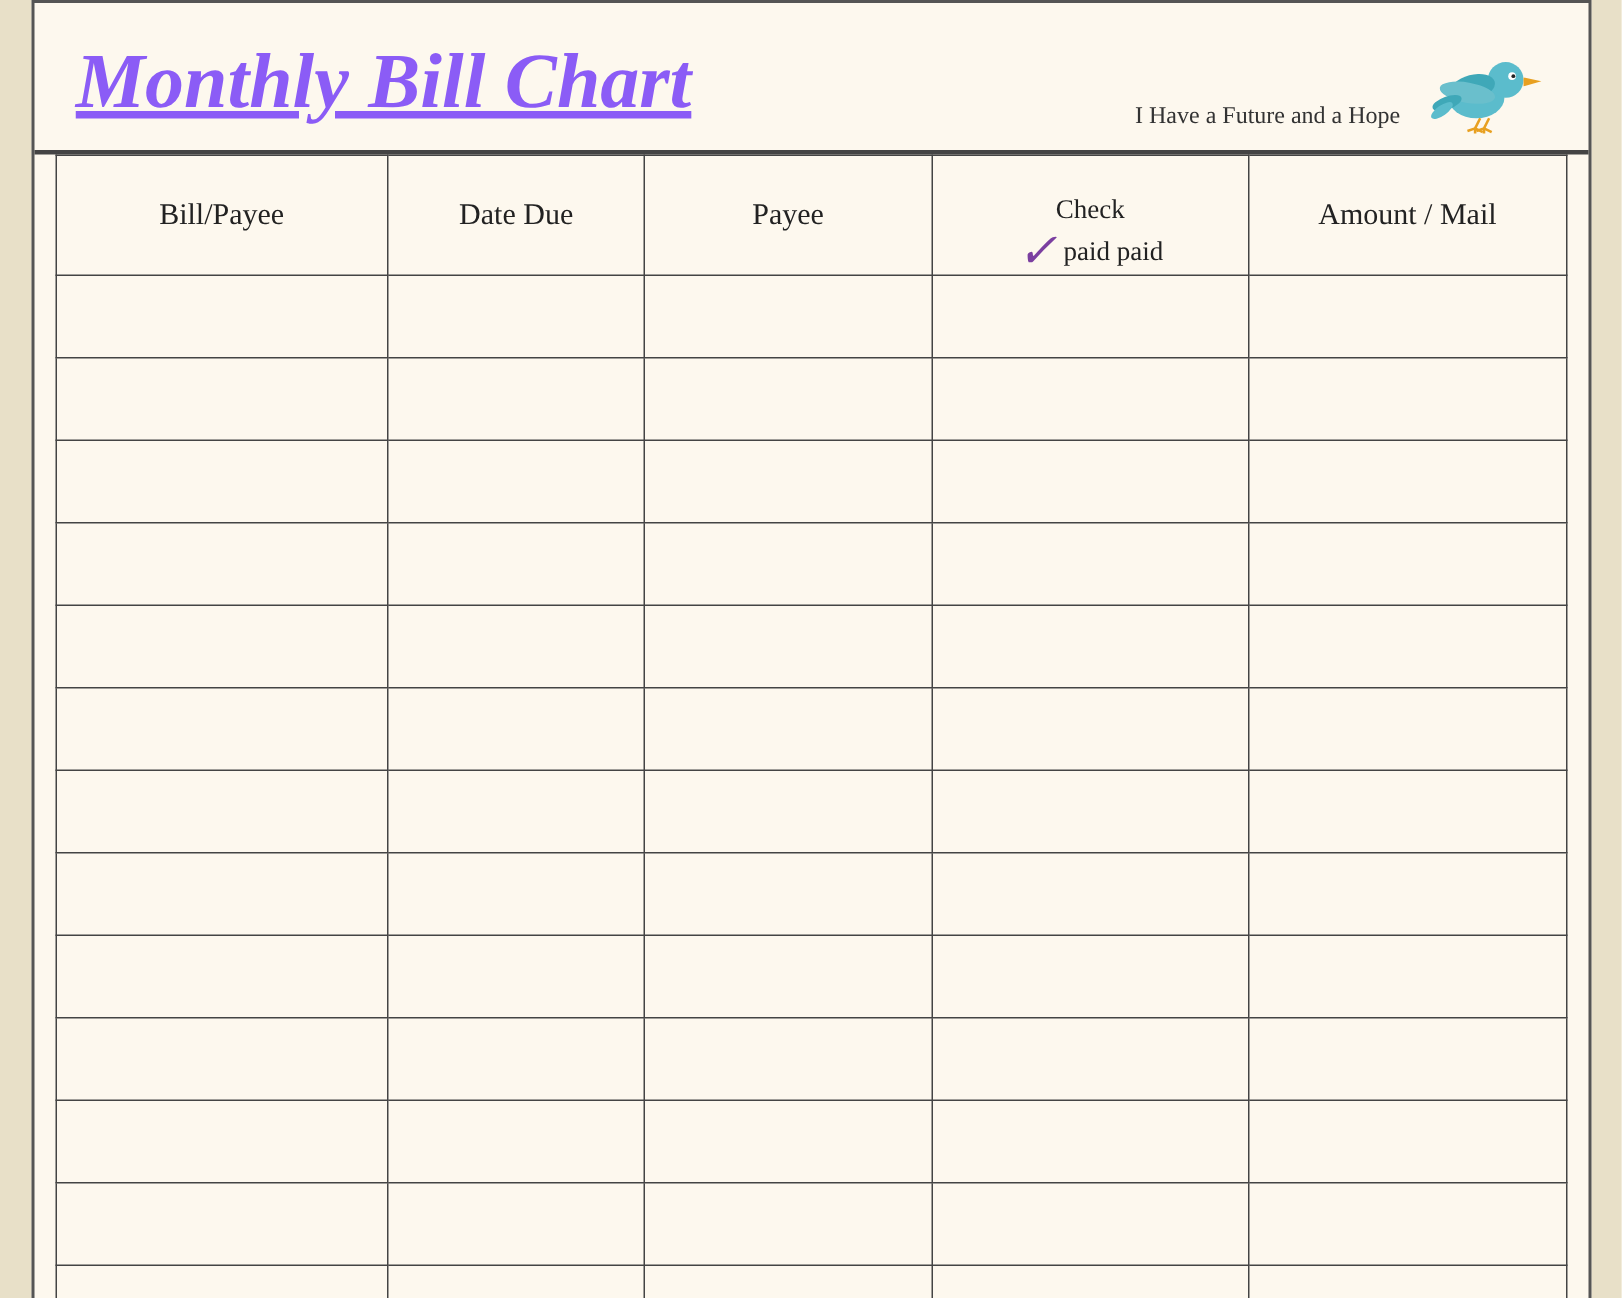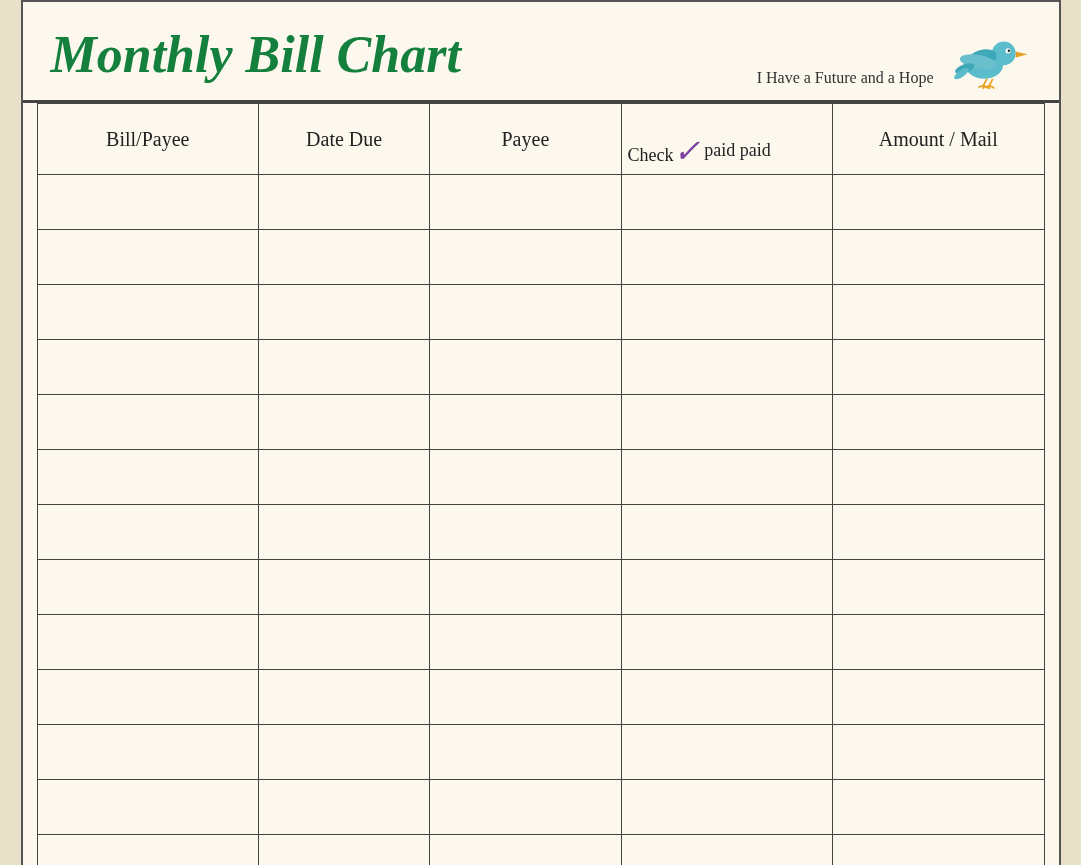--- a/index.html
+++ b/index.html
@@ -28,23 +28,24 @@
       display: flex;
       justify-content: space-between;
       align-items: center;
       padding: 18px 28px 10px 28px;
       border-bottom: 3px solid #444;
     }
 
     .title {
       font-family: 'Palatino Linotype', Palatino, serif;
       font-size: 52px;
-      color: #15803d;
+      color: #8b5cf6;
       font-style: italic;
       font-weight: bold;
+      text-decoration: underline;
       line-height: 1;
     }
 
     .header-text {
       text-align: center;
       font-size: 16px;
       color: #333;
       line-height: 1.5;
     }
 
@@ -89,22 +90,22 @@
     }
 
     .col-bill { width: 22%; }
     .col-date { width: 17%; }
     .col-amount { width: 19%; }
     .col-check { width: 21%; }
     .col-online { width: 21%; }
 
     .check-header {
       display: flex;
-      flex-direction: row;
-      align-items: flex-end;
+      flex-direction: column;
+      align-items: center;
       line-height: 1.3;
       margin-top: 24px;
     }
 
     .check-mark {
       font-size: 32px;
       color: #7b3fa0;
       font-style: italic;
       line-height: 1;
     }

